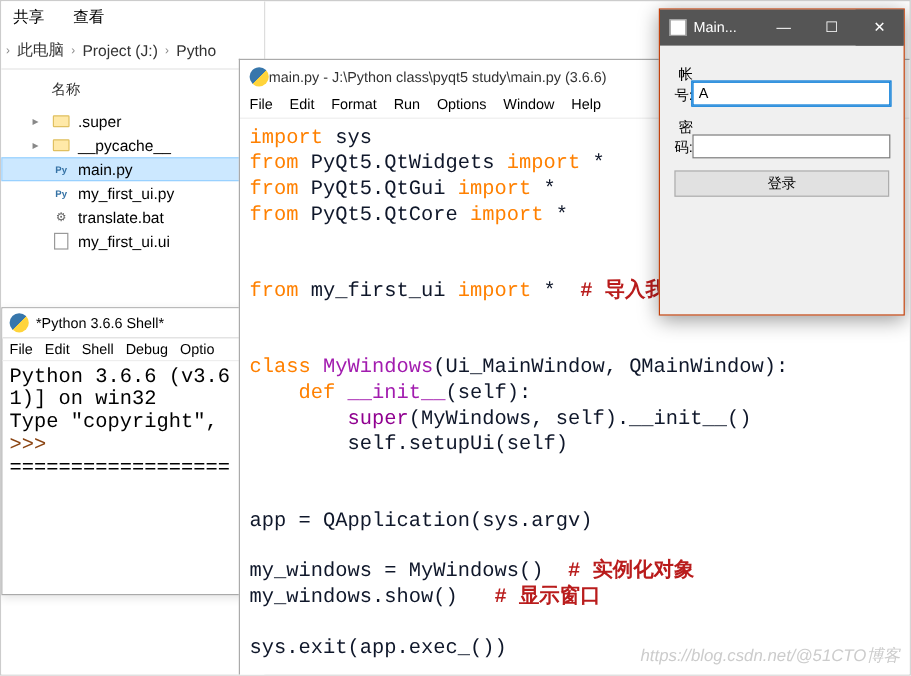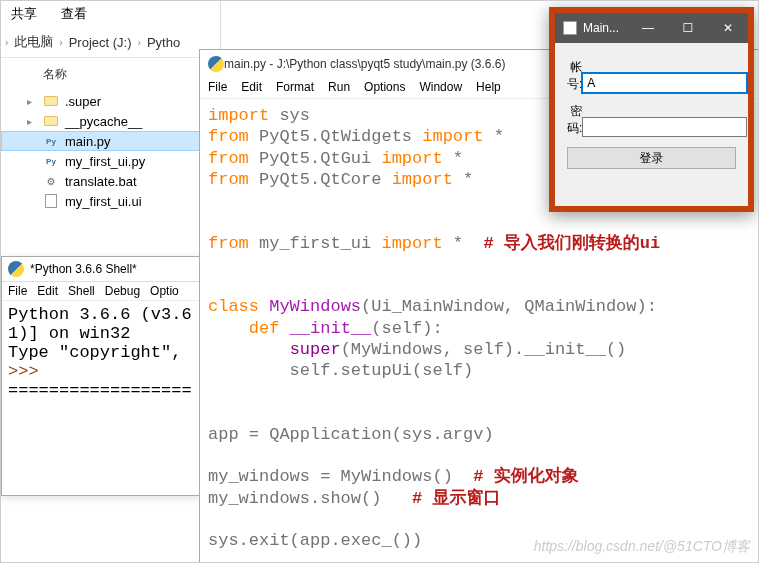--- a/index.html
+++ b/index.html
@@ -76,26 +76,26 @@
     .ed-menu { display: flex; gap: 14px; padding: 2px 8px 4px; border-bottom: 1px solid #eee; font-size: 12px; }
     .ed-body {
       padding: 6px 8px;
       font-family: "Courier New", monospace; font-size: 17px;
       line-height: 1.25; white-space: pre; overflow: hidden;
     }
     .kw { color: #ff8000; }
     .fn { color: #a21caf; }
     .sp { color: #900090; }
     .cmt { color: #b91c1c; font-weight: bold; }
-    .txt { color: #737373; }
+    .txt { color: #0f172a; }
 
     
     .app {
-      position: absolute; left: 548px; top: 6px; width: 205px; height: 205px;
-      background: #f0f0f0; border: 6px solid #c2410c;
+      position: absolute; left: 548px; top: 6px; width: 205px; height: 256px;
+      background: #f0f0f0; border: 1px solid #c2410c;
       box-shadow: 0 4px 16px rgba(0,0,0,0.4);
       z-index: 5;
     }
     .app-titlebar {
       display: flex; align-items: center; height: 30px;
       background: #555; color: #fff; font-size: 12px;
     }
     .app-titlebar .t { flex: 1; padding-left: 8px; display:flex; align-items:center; gap:6px; }
     .app-ico { width:14px; height:14px; background:#fff; border:1px solid #999; }
     .winbtn { width: 40px; height: 30px; display:flex; align-items:center; justify-content:center; color:#fff; font-size:12px; }

